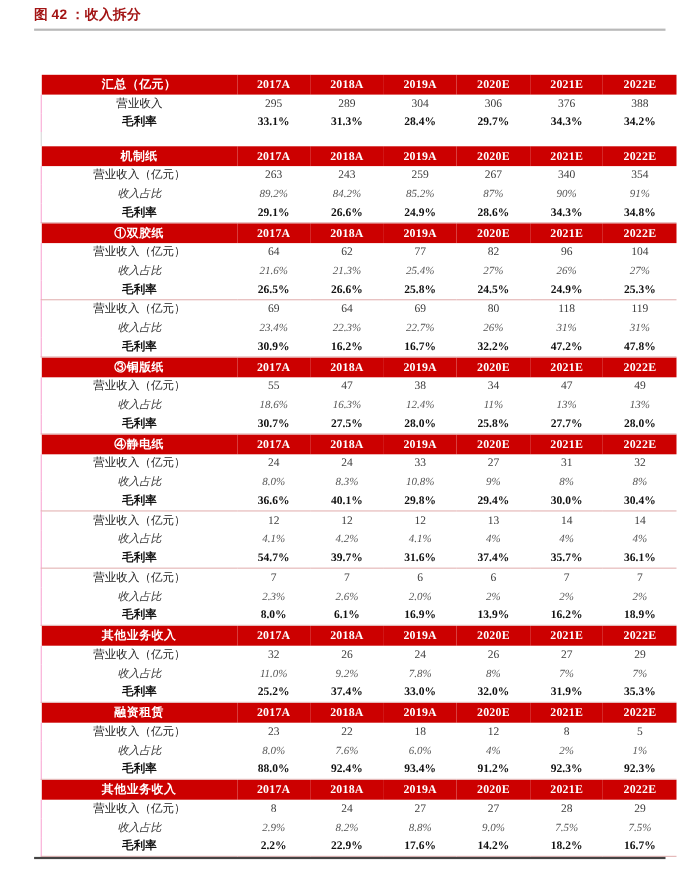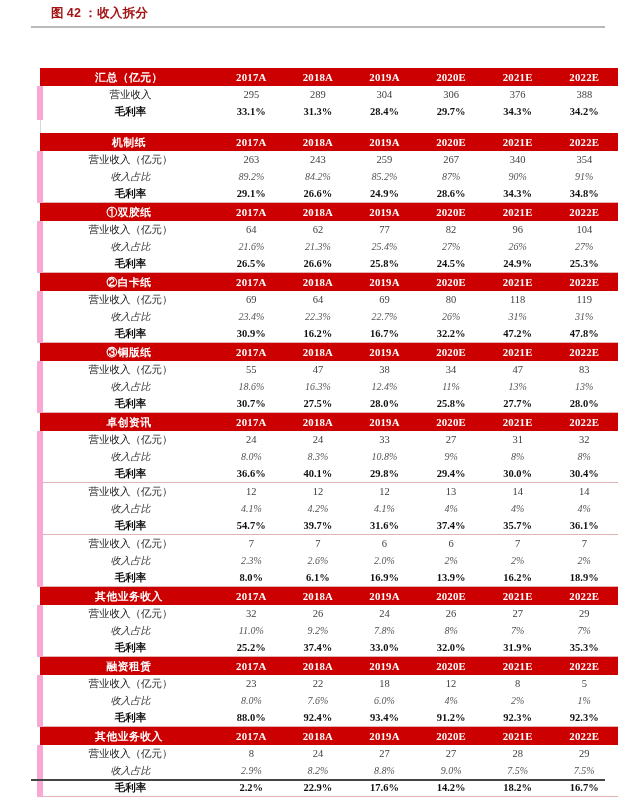--- a/index.html
+++ b/index.html
@@ -20,21 +20,20 @@
   .fig-title {
     position: absolute;
     left: 31px;
     top: 5px;
     font-family: "Liberation Sans", sans-serif;
     font-size: 12.5px;
     font-weight: bold;
     color: #A31515;
     letter-spacing: 0.3px;
     white-space: nowrap;
-    margin-left: 20px;
   }
   .fig-title .num { padding: 0 3px; }
 
   .title-rule {
     position: absolute;
     left: 31px;
     top: 26px;
     width: 574px;
     height: 2px;
     background: #b9b9b9;
@@ -61,21 +60,21 @@
     height: 17px;
     line-height: 17px;
     font-size: 10.5px;
     text-align: center;
     vertical-align: middle;
     white-space: nowrap;
   }
 
   
   .body-row td:first-child {
-    border-left: 6px solid #f9a8d4;
+    border-left: 1px solid #f9a8d4;
   }
 
   
   tr.hdr td {
     background: #CC0000;
     color: #ffffff;
     font-weight: bold;
     font-size: 10.8px;
     height: 18px;
     line-height: 18px;
@@ -263,29 +262,20 @@
         </tr>
         <tr class="body-row r-margin sep-under">
           <td class="lbl">毛利率</td>
           <td class="val">26.5%</td>
           <td class="val">26.6%</td>
           <td class="val">25.8%</td>
           <td class="val">24.5%</td>
           <td class="val">24.9%</td>
           <td class="val">25.3%</td>
         </tr>
-        <tr class="hdr">
-          <td class="lbl">②白卡纸</td>
-          <td class="yr">2017A</td>
-          <td class="yr">2018A</td>
-          <td class="yr">2019A</td>
-          <td class="yr">2020E</td>
-          <td class="yr">2021E</td>
-          <td class="yr">2022E</td>
-        </tr>
         <tr class="body-row r-rev">
           <td class="lbl">营业收入（亿元）</td>
           <td class="val">69</td>
           <td class="val">64</td>
           <td class="val">69</td>
           <td class="val">80</td>
           <td class="val">118</td>
           <td class="val">119</td>
         </tr>
         <tr class="body-row r-share">
@@ -315,42 +305,42 @@
           <td class="yr">2021E</td>
           <td class="yr">2022E</td>
         </tr>
         <tr class="body-row r-rev">
           <td class="lbl">营业收入（亿元）</td>
           <td class="val">55</td>
           <td class="val">47</td>
           <td class="val">38</td>
           <td class="val">34</td>
           <td class="val">47</td>
-          <td class="val">83</td>
+          <td class="val">49</td>
         </tr>
         <tr class="body-row r-share">
           <td class="lbl">收入占比</td>
           <td class="val">18.6%</td>
           <td class="val">16.3%</td>
           <td class="val">12.4%</td>
           <td class="val">11%</td>
           <td class="val">13%</td>
           <td class="val">13%</td>
         </tr>
         <tr class="body-row r-margin sep-under">
           <td class="lbl">毛利率</td>
           <td class="val">30.7%</td>
           <td class="val">27.5%</td>
           <td class="val">28.0%</td>
           <td class="val">25.8%</td>
           <td class="val">27.7%</td>
           <td class="val">28.0%</td>
         </tr>
         <tr class="hdr">
-          <td class="lbl">卓创资讯</td>
+          <td class="lbl">④静电纸</td>
           <td class="yr">2017A</td>
           <td class="yr">2018A</td>
           <td class="yr">2019A</td>
           <td class="yr">2020E</td>
           <td class="yr">2021E</td>
           <td class="yr">2022E</td>
         </tr>
         <tr class="body-row r-rev">
           <td class="lbl">营业收入（亿元）</td>
           <td class="val">24</td>

